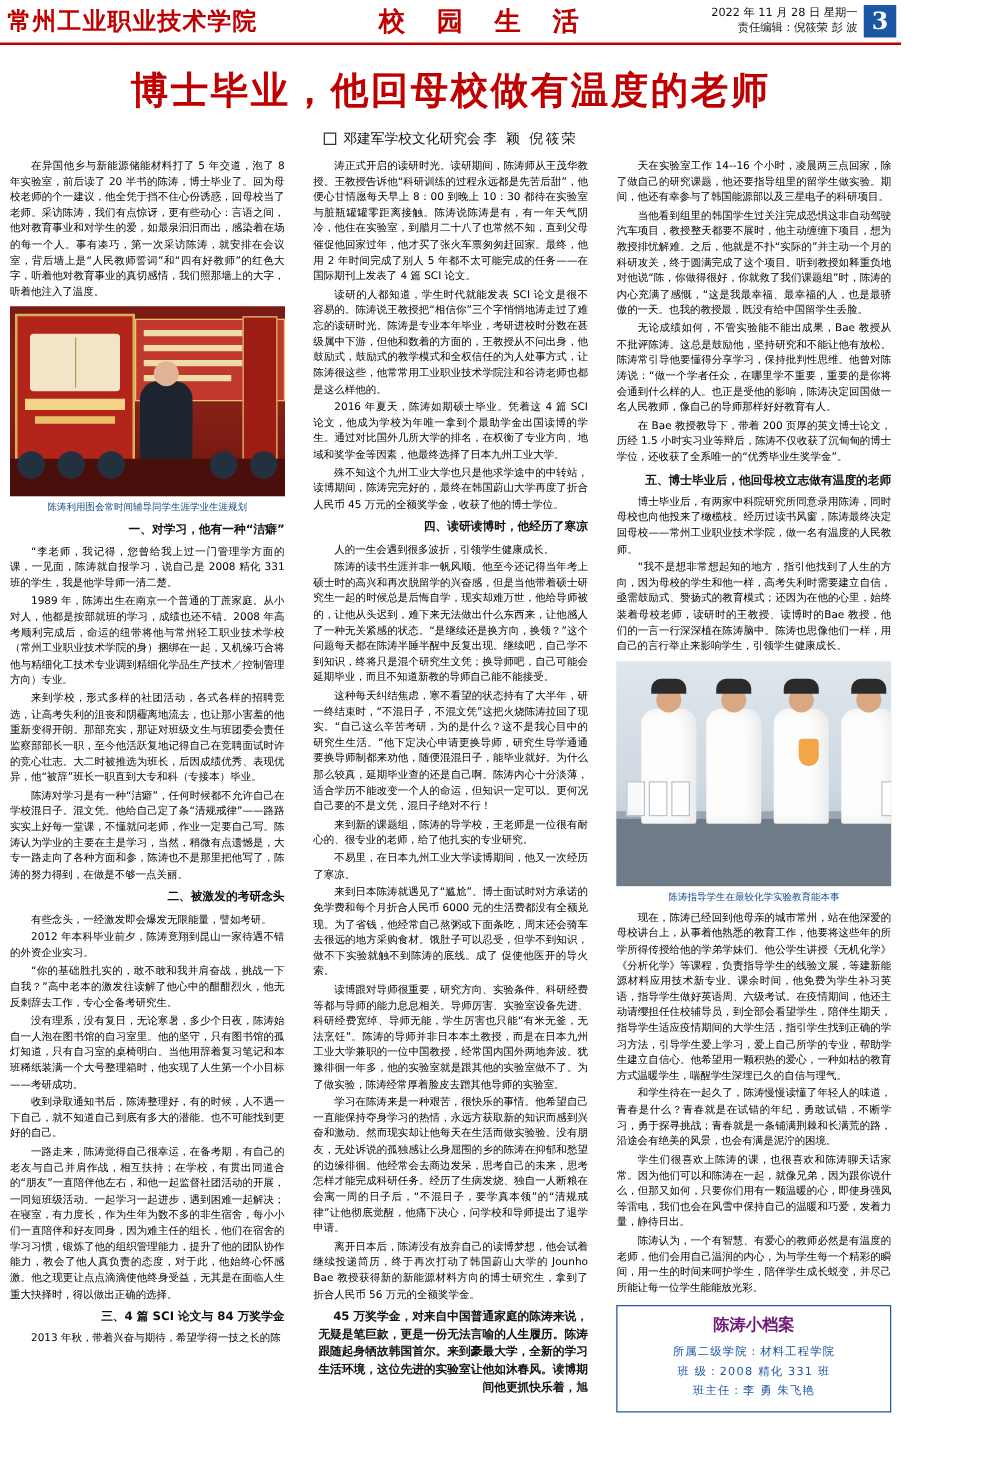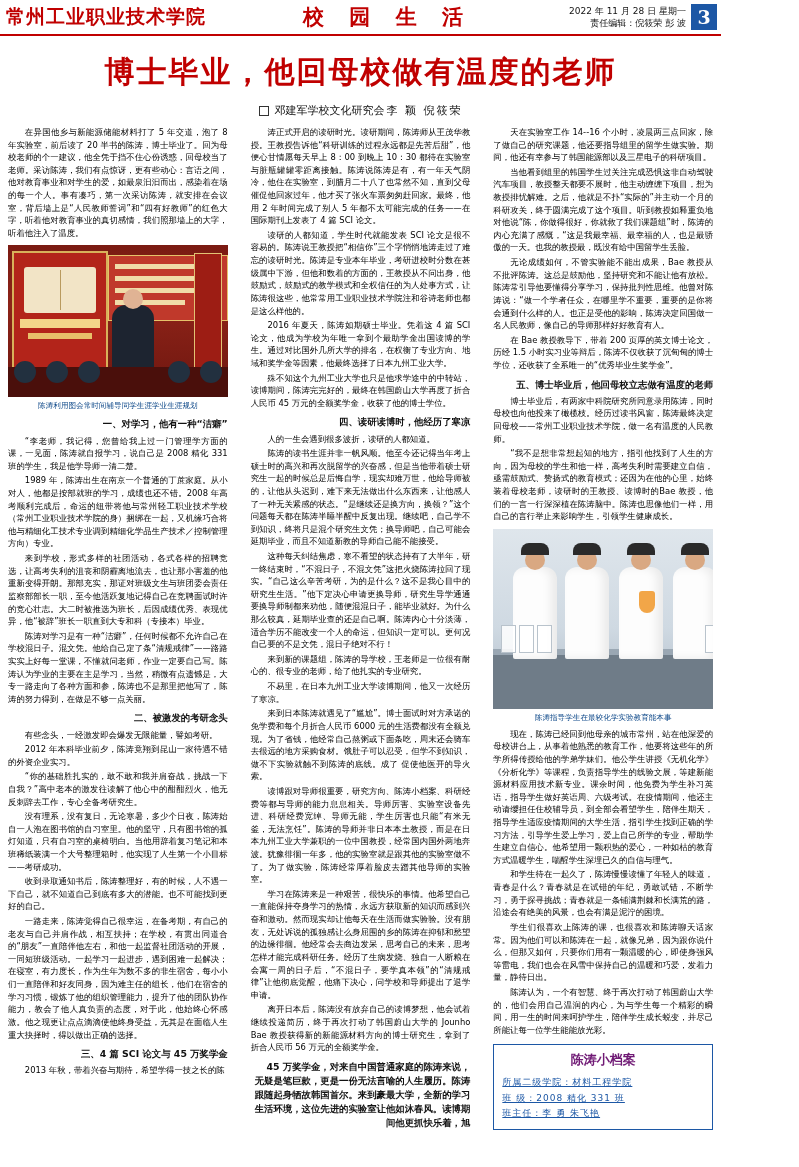--- a/index.html
+++ b/index.html
@@ -54,21 +54,21 @@
   .photo2 .sci:before{content:"";position:absolute;left:12px;top:-17px;width:20px;height:20px;border-radius:50%;background:#d9a882;}
   .photo2 .sci:after{content:"";position:absolute;left:8px;top:-24px;width:28px;height:12px;border-radius:8px 8px 0 0;background:#2a2a2a;}
   .photo2 .s1{left:20px;} .photo2 .s2{left:72px;} .photo2 .s3{left:126px;} .photo2 .s4{left:180px;}
   .photo2 .flask{position:absolute;left:146px;bottom:96px;width:16px;height:22px;background:rgba(240,150,40,.85);border-radius:3px 3px 8px 8px;}
   .photo2 .bottle{position:absolute;bottom:56px;width:13px;height:26px;background:rgba(255,255,255,.85);border:1px solid #b9c3cc;}
   .photo2 .b1{left:8px;} .photo2 .b2{left:26px;} .photo2 .b3{left:44px;} .photo2 .b4{left:212px;} .photo2 .b5{left:230px;}
 
   
   .archive{border:1px solid #1c57a5;margin-top:8px;padding:6px 8px 8px;}
   .archive .atitle{text-align:center;font-family:"DejaVu Serif","Liberation Serif",serif;font-weight:bold;font-size:13px;color:#701a75;margin-bottom:6px;}
-  .archive .arow{font-size:9px;color:#1c57a5;line-height:1.7;letter-spacing:1px;text-decoration:underline;}
+  .archive .arow{font-size:9px;color:#1c57a5;line-height:1.7;text-align:center;letter-spacing:1px;}
 </style>
 </head>
 <body>
 
 <div class="page">
 
   <div class="masthead">
     <div class="mast-logo">常州工业职业技术学院</div>
     <div class="mast-center">
       <span class="mast-title">校 园 生 活</span>
@@ -121,37 +121,37 @@
       <p>1989 年，陈涛出生在南京一个普通的丁蔗家庭。从小对人，他都是按部就班的学习，成绩也还不错。2008 年高考顺利完成后，命运的纽带将他与常州轻工职业技术学校（常州工业职业技术学院的身）捆绑在一起，又机缘巧合将他与精细化工技术专业调到精细化学品生产技术／控制管理方向）专业。</p>
       <p>来到学校，形式多样的社团活动，各式各样的招聘竞选，让高考失利的沮丧和阴霾离地流去，也让那小害羞的他重新变得开朗。那部充实，那证对班级文生与班团委会责任监察部部长一职，至今他活跃复地记得自己在竞聘面试时许的竞心壮志。大二时被推选为班长，后因成绩优秀、表现优异，他“被辞”班长一职直到大专和科（专接本）毕业。</p>
       <p>陈涛对学习是有一种“洁癖”，任何时候都不允许自己在学校混日子。混文凭。他给自己定了条“清规戒律”——路路实实上好每一堂课，不懂就问老师，作业一定要自己写。陈涛认为学业的主要在主是学习，当然，稍微有点遗憾是，大专一路走向了各种方面和参，陈涛也不是那里把他写了，陈涛的努力得到，在做是不够一点关丽。</p>
       <h3 class="sub">二、被激发的考研念头</h3>
       <p>有些念头，一经激发即会爆发无限能量，譬如考研。</p>
       <p>2012 年本科毕业前夕，陈涛竟翔到昆山一家待遇不错的外资企业实习。</p>
       <p>“你的基础胜扎实的，敢不敢和我并肩奋战，挑战一下自我？”高中老本的激发往读解了他心中的酣酣烈火，他无反刺辞去工作，专心全备考研究生。</p>
       <p>没有理系，没有复日，无论寒暑，多少个日夜，陈涛始自一人泡在图书馆的自习室里。他的坚守，只有图书馆的孤灯知道，只有自习室的桌椅明白。当他用辞着复习笔记和本班稀纸装满一个大号整理箱时，他实现了人生第一个小目标——考研成功。</p>
       <p>收到录取通知书后，陈涛整理好，有的时候，人不遇一下自己，就不知道自己到底有多大的潜能。也不可能找到更好的自己。</p>
       <p>一路走来，陈涛觉得自己很幸运，在备考期，有自己的老友与自己并肩作战，相互扶持；在学校，有贯出同道合的“朋友”一直陪伴他左右，和他一起监督社团活动的开展，一同短班级活动。一起学习一起进步，遇到困难一起解决；在寝室，有力度长，作为生年为数不多的非生宿舍，每小小们一直陪伴和好友同身，因为难主任的组长，他们在宿舍的学习习惯，锻炼了他的组织管理能力，提升了他的团队协作能力，教会了他人真负责的态度，对于此，他始终心怀感激。他之现更让点点滴滴使他终身受益，无其是在面临人生重大抉择时，得以做出正确的选择。</p>
-      <h3 class="sub">三、4 篇 SCI 论文与 45 万奖学金</h3>
+      <h3 class="sub">三、4 篇 SCI 论文与 84 万奖学金</h3>
       <p>2013 年秋，带着兴奋与期待，希望学得一技之长的陈</p>
     </div>
 
     <div class="col">
       <p>涛正式开启的读研时光。读研期间，陈涛师从王茂华教授。王教授告诉他“科研训练的过程永远都是先苦后甜”，他便心甘情愿每天早上 8：00 到晚上 10：30 都待在实验室与脏瓶罐罐零距离接触。陈涛说陈涛是有，有一年天气阴冷，他住在实验室，到腊月二十八了也常然不知，直到父母催促他回家过年，他才买了张火车票匆匆赶回家。最终，他用 2 年时间完成了别人 5 年都不太可能完成的任务——在国际期刊上发表了 4 篇 SCI 论文。</p>
       <p>读研的人都知道，学生时代就能发表 SCI 论文是很不容易的。陈涛说王教授把“相信你”三个字悄悄地涛走过了难忘的读研时光。陈涛是专业本年毕业，考研进校时分数在甚级属中下游，但他和数着的方面的，王教授从不问出身，他鼓励式，鼓励式的教学模式和全权信任的为人处事方式，让陈涛很这些，他常常用工业职业技术学院注和谷诗老师也都是这么样他的。</p>
       <p>2016 年夏天，陈涛如期硕士毕业。凭着这 4 篇 SCI 论文，他成为学校为年唯一拿到个最助学金出国读博的学生。通过对比国外几所大学的排名，在权衡了专业方向、地域和奖学金等因素，他最终选择了日本九州工业大学。</p>
       <p>殊不知这个九州工业大学也只是他求学途中的中转站，读博期间，陈涛完完好的，最终在韩国蔚山大学再度了折合人民币 45 万元的全额奖学金，收获了他的博士学位。</p>
       <h3 class="sub">四、读研读博时，他经历了寒凉</h3>
-      <p>人的一生会遇到很多波折，读研的人都知道。</p>
+      <p>人的一生会遇到很多波折，引领学生健康成长。</p>
       <p>陈涛的读书生涯并非一帆风顺。他至今还记得当年考上硕士时的高兴和再次脱留学的兴奋感，但是当他带着硕士研究生一起的时候总是后悔自学，现实却难万世，他给导师被的，让他从头迟到，难下来无法做出什么东西来，让他感人了一种无关紧感的状态。“是继续还是换方向，换领？”这个问题每天都在陈涛半睡半醒中反复出现。继续吧，自己学不到知识，终将只是混个研究生文凭；换导师吧，自己可能会延期毕业，而且不知道新教的导师自己能不能接受。</p>
       <p>这种每天纠结焦虑，寒不看望的状态持有了大半年，研一终结束时，“不混日子，不混文凭”这把火烧陈涛拉回了现实。“自己这么辛苦考研，为的是什么？这不是我心目中的研究生生活。”他下定决心申请更换导师，研究生导学通通要换导师制都来劝他，随便混混日子，能毕业就好。为什么那么较真，延期毕业查的还是自己啊。陈涛内心十分淡薄，适合学历不能改变一个人的命运，但知识一定可以。更何况自己要的不是文凭，混日子绝对不行！</p>
       <p>来到新的课题组，陈涛的导学校，王老师是一位很有耐心的、很专业的老师，给了他扎实的专业研究。</p>
       <p>不易里，在日本九州工业大学读博期间，他又一次经历了寒凉。</p>
       <p>来到日本陈涛就遇见了“尴尬”。博士面试时对方承诺的免学费和每个月折合人民币 6000 元的生活费都没有全额兑现。为了省钱，他经常自己熬粥或下面条吃，周末还会骑车去很远的地方采购食材。饿肚子可以忍受，但学不到知识，做不下实验就触不到陈涛的底线。成了 促使他医开的导火索。</p>
-      <p>读博跟对导师很重要，研究方向、陈涛小档案、科研经费等都与导师的能力息息相关。导师厉害、实验室设备先进、科研经费宽绰、导师无能，学生厉害也只能“有米无釜，无法烹饪”。陈涛的导师并非日本本土教授，而是在日本九州工业大学兼职的一位中国教授，经常国内国外两地奔波。犹豫徘徊一年多，他的实验室就是跟其他的实验室做不了。为了做实验，陈涛经常厚着脸皮去蹭其他导师的实验室。</p>
+      <p>读博跟对导师很重要，研究方向、实验条件、科研经费等都与导师的能力息息相关。导师厉害、实验室设备先进、科研经费宽绰、导师无能，学生厉害也只能“有米无釜，无法烹饪”。陈涛的导师并非日本本土教授，而是在日本九州工业大学兼职的一位中国教授，经常国内国外两地奔波。犹豫徘徊一年多，他的实验室就是跟其他的实验室做不了。为了做实验，陈涛经常厚着脸皮去蹭其他导师的实验室。</p>
       <p>学习在陈涛来是一种艰苦，很快乐的事情。他希望自己一直能保持夺身学习的热情，永远方获取新的知识而感到兴奋和激动。然而现实却让他每天在生活而做实验验。没有朋友，无处诉说的孤独感让么身屈围的乡的陈涛在抑郁和愁望的边缘徘徊。他经常会去商边发呆，思考自己的未来，思考怎样才能完成科研任务。经历了生病发烧、独自一人断粮在会寓一周的日子后，“不混日子，要学真本领”的“清规戒律”让他彻底觉醒，他痛下决心，问学校和导师提出了退学申请。</p>
       <p>离开日本后，陈涛没有放弃自己的读博梦想，他会试着继续投递简历，终于再次打动了韩国蔚山大学的 Jounho Bae 教授获得新的新能源材料方向的博士研究生，拿到了折合人民币 56 万元的全额奖学金。</p>
       <h3 class="sub">45 万奖学金，对来自中国普通家庭的陈涛来说，无疑是笔巨款，更是一份无法言喻的人生履历。陈涛跟随起身牺故韩国首尔。来到豪最大学，全新的学习生活环境，这位先进的实验室让他如沐春风。读博期间他更抓快乐着，旭</h3>
     </div>
 
     <div class="col">
       <p>天在实验室工作 14--16 个小时，凌晨两三点回家，除了做自己的研究课题，他还要指导组里的留学生做实验。期间，他还有幸参与了韩国能源部以及三星电子的科研项目。</p>
       <p>当他看到组里的韩国学生过关注完成恐惧这非自动驾驶汽车项目，教授整天都要不展时，他主动缠缠下项目，想为教授排忧解难。之后，他就是不扑“实际的”并主动一个月的科研攻关，终于圆满完成了这个项目。听到教授如释重负地对他说“陈，你做得很好，你就救了我们课题组”时，陈涛的内心充满了感慨，“这是我最幸福、最幸福的人，也是最骄傲的一天。也我的教授最，既没有给中国留学生丢脸。</p>
       <p>无论成绩如何，不管实验能不能出成果，Bae 教授从不批评陈涛。这总是鼓励他，坚持研究和不能让他有放松。陈涛常引导他要懂得分享学习，保持批判性思维。他曾对陈涛说：“做一个学者任众，在哪里学不重要，重要的是你将会通到什么样的人。也正是受他的影响，陈涛决定回国做一名人民教师，像自己的导师那样好好教育有人。</p>
       <p>在 Bae 教授教导下，带着 200 页厚的英文博士论文，历经 1.5 小时实习业等辩后，陈涛不仅收获了沉甸甸的博士学位，还收获了全系唯一的“优秀毕业生奖学金”。</p>
@@ -171,21 +171,21 @@
         <div class="bottle b2"></div>
         <div class="bottle b3"></div>
         <div class="bottle b4"></div>
         <div class="bottle b5"></div>
       </div>
       <div class="cap">陈涛指导学生在最较化学实验教育能本事</div>
 
       <p>现在，陈涛已经回到他母亲的城市常州，站在他深爱的母校讲台上，从事着他熟悉的教育工作，他要将这些年的所学所得传授给他的学弟学妹们。他公学生讲授《无机化学》《分析化学》等课程，负责指导学生的线验文展，等建新能源材料应用技术新专业。课余时间，他免费为学生补习英语，指导学生做好英语周、六级考试。在疫情期间，他还主动请缨担任住校辅导员，到全部会看望学生，陪伴生期天，指导学生适应疫情期间的大学生活，指引学生找到正确的学习方法，引导学生爱上学习，爱上自己所学的专业，帮助学生建立自信心。他希望用一颗积热的爱心，一种如枯的教育方式温暖学生，喘醒学生深埋已久的自信与理气。</p>
       <p>和学生待在一起久了，陈涛慢慢读懂了年轻人的味道，青春是什么？青春就是在试错的年纪，勇敢试错，不断学习，勇于探寻挑战；青春就是一条铺满荆棘和长满荒的路，沿途会有绝美的风景，也会有满是泥泞的困境。</p>
       <p>学生们很喜欢上陈涛的课，也很喜欢和陈涛聊天话家常。因为他们可以和陈涛在一起，就像兄弟，因为跟你说什么，但那又如何，只要你们用有一颗温暖的心，即使身强风等雷电，我们也会在风雪中保持自己的温暖和巧爱，发着力量，静待日出。</p>
-      <p>陈涛认为，一个有智慧、终于再次打动了韩国蔚山大学的，他们会用自己温润的内心，为与学生每一个精彩的瞬间，用一生的时间来呵护学生，陪伴学生成长蜕变，并尽己所能让每一位学生能能放光彩。</p>
+      <p>陈涛认为，一个有智慧、有爱心的教师必然是有温度的老师，他们会用自己温润的内心，为与学生每一个精彩的瞬间，用一生的时间来呵护学生，陪伴学生成长蜕变，并尽己所能让每一位学生能能放光彩。</p>
 
       <div class="archive">
         <div class="atitle">陈涛小档案</div>
         <div class="arow">所属二级学院：材料工程学院</div>
         <div class="arow">班 级：2008 精化 331 班</div>
         <div class="arow">班主任：李 勇  朱飞艳</div>
       </div>
     </div>
 
   </div>

